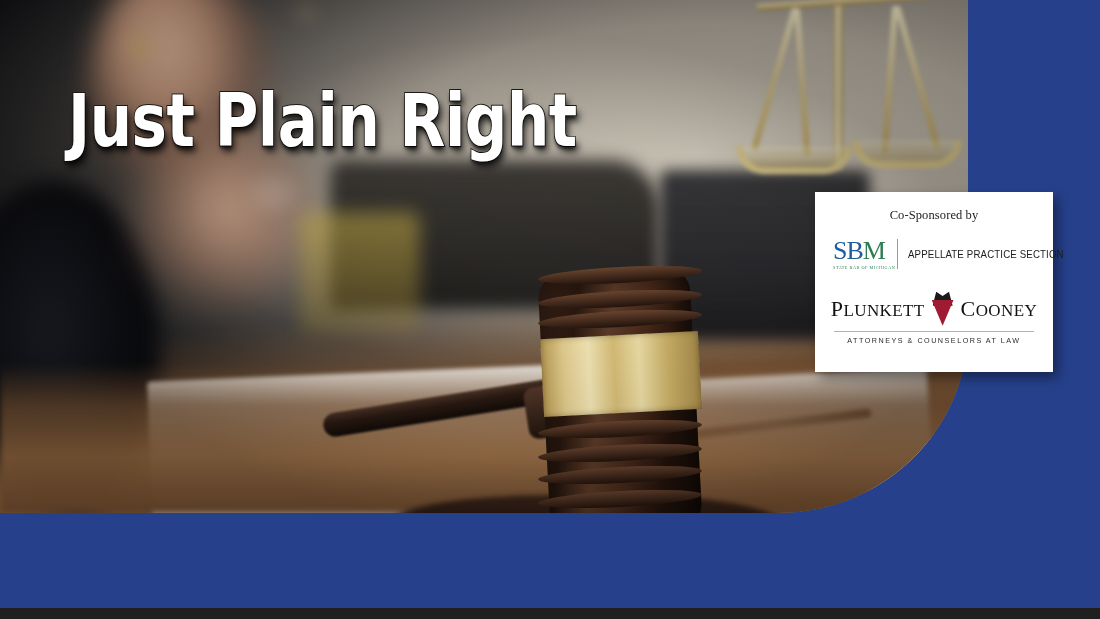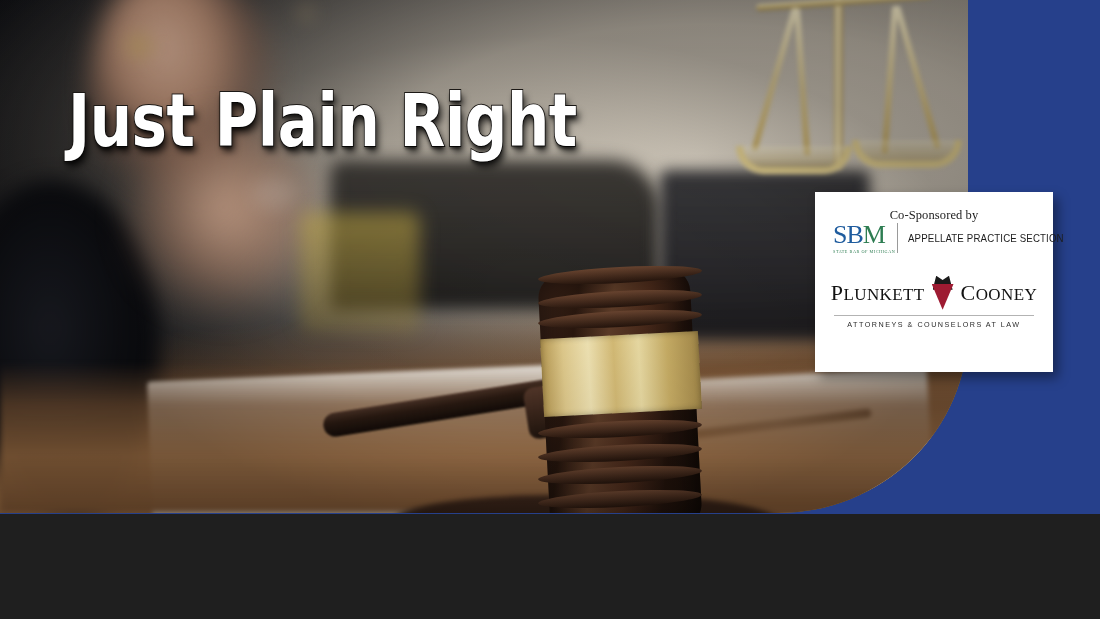--- a/index.html
+++ b/index.html
@@ -7,21 +7,21 @@
   html,body{ background:#1f1f1f; }
   body{
     font-family:"Liberation Sans", sans-serif;
     width:1100px; height:619px;
     overflow:hidden;
   }
 
   
   .slide{
     position:relative;
-    width:1100px; height:514px;
+    width:1100px; height:608px;
     background:#26408B;
     overflow:hidden;
   }
 
   
   .blue-plate{
     position:absolute; inset:0;
     background:#26408B;
   }
 
@@ -253,21 +253,21 @@
   }
   .cosponsor{
     font-family:"Liberation Serif", serif;
     font-size:12.5px;
     color:#1b1b1b;
     letter-spacing:.1px;
     margin-top:4px;
   }
   .sbm-row{
     display:flex; align-items:center;
-    margin-top:0;
+    margin-top:16px;
     width:100%;
     justify-content:flex-start;
     padding-left:4px;
   }
   .sbm-logo{ width:62px; flex:0 0 62px; text-align:left; }
   .sbm-letters{
     font-family:"Liberation Serif", serif;
     font-size:26px; font-weight:400;
     line-height:.95;
     letter-spacing:-1px;

